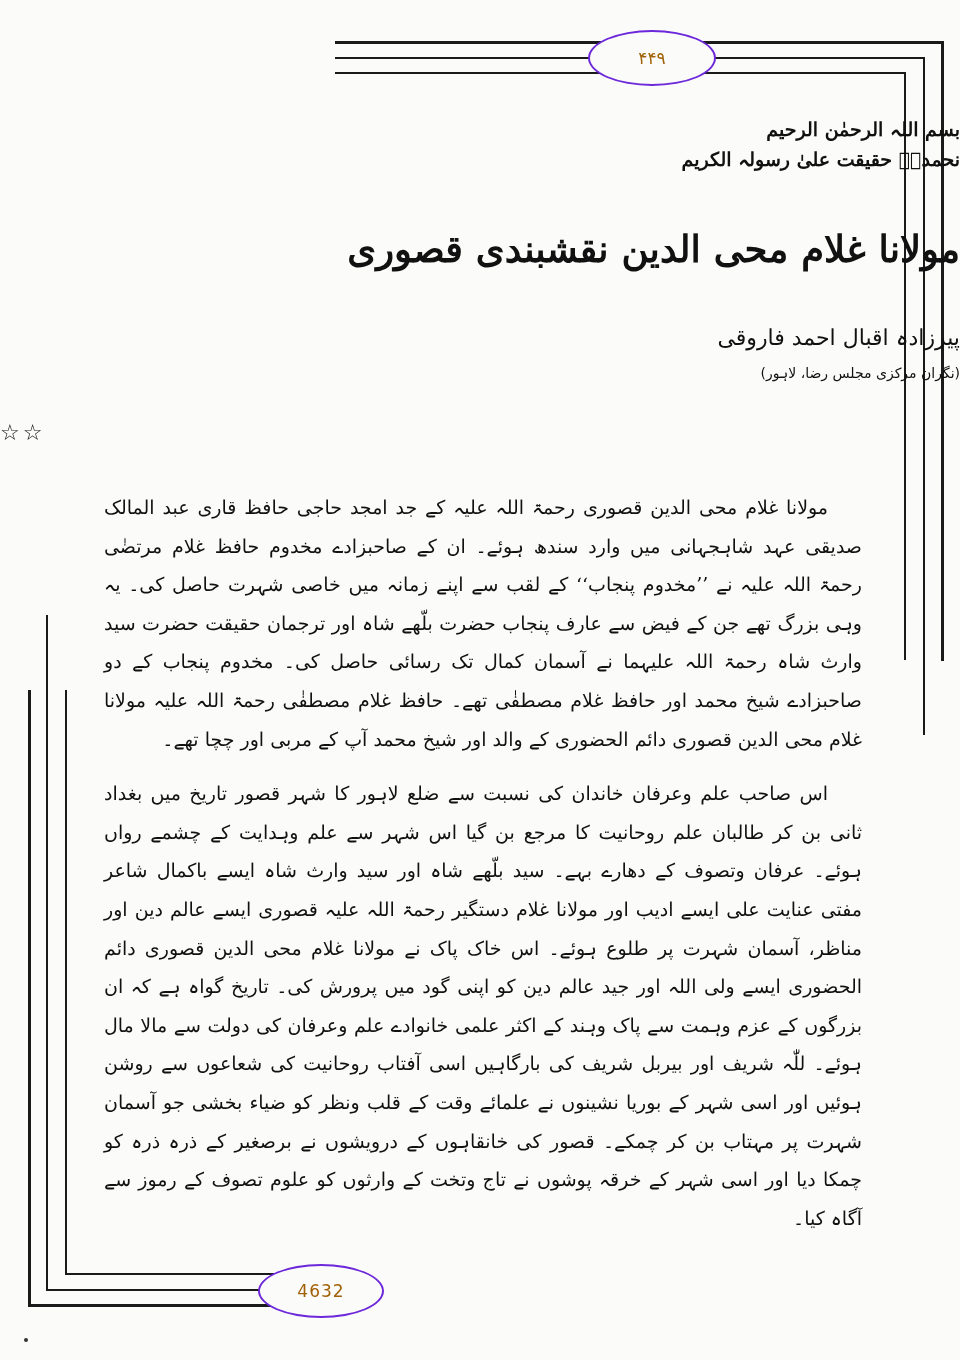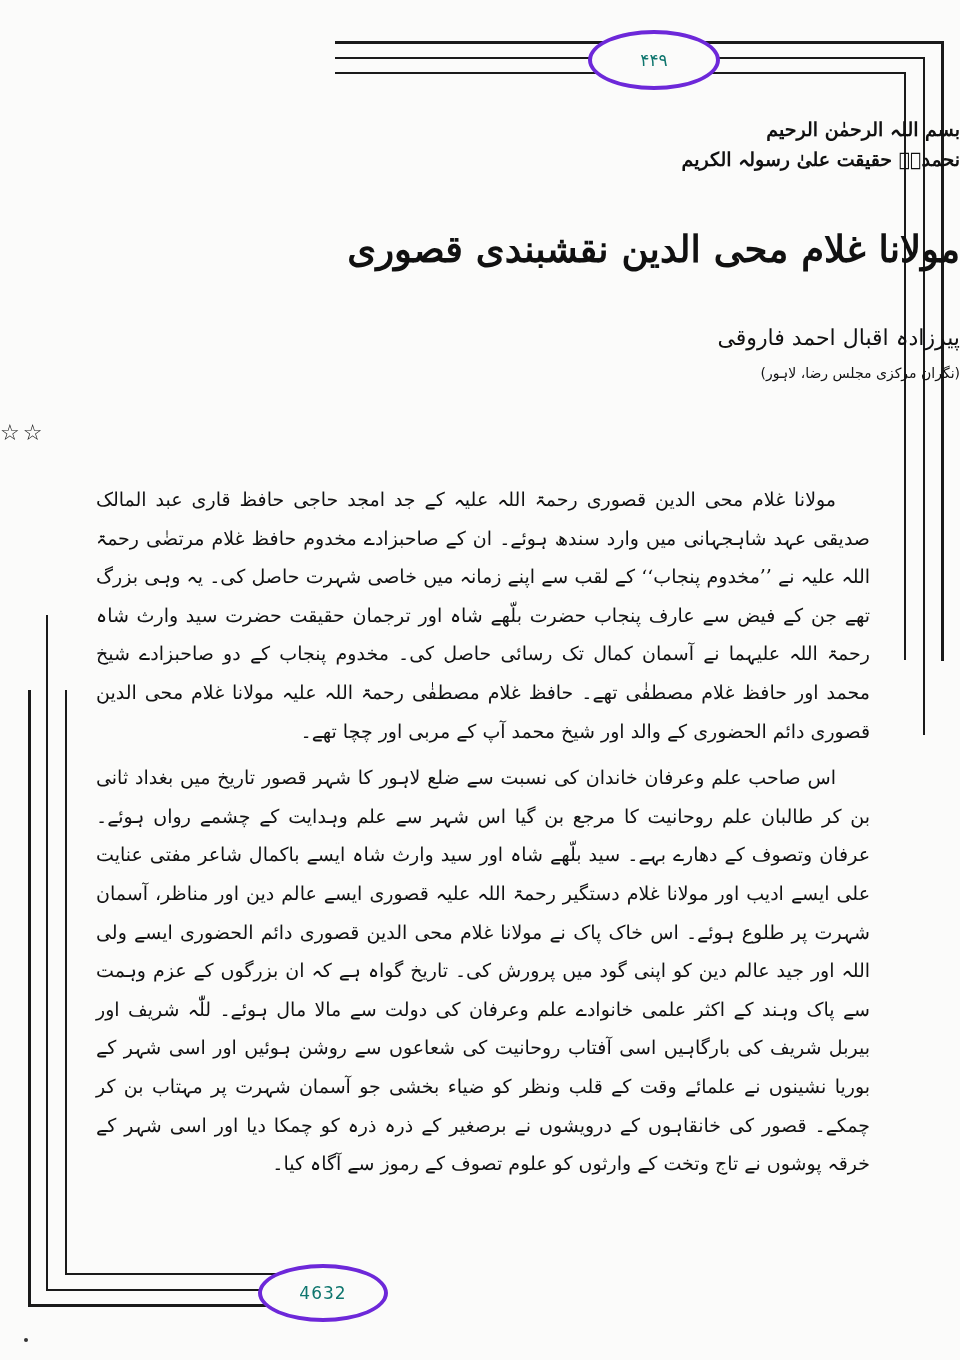--- a/index.html
+++ b/index.html
@@ -4,40 +4,40 @@
   <style>
     html, body { margin: 0; padding: 0; }
     body {
       width: 960px; height: 1360px; position: relative; overflow: hidden;
       background: #fbfbfa;
       font-family: "DejaVu Sans", sans-serif;
       color: #111;
     }
     .frame-line { position: absolute; background: #1a1a1a; }
     .oval {
-      position: absolute; border: 4px solid #6d28d9; border-radius: 50%;
+      position: absolute; border: 2px solid #6d28d9; border-radius: 50%;
       background: #fbfbfa; display: flex; align-items: center; justify-content: center;
-      font-family: "DejaVu Sans", sans-serif; font-size: 17px; color: #0f766e;
+      font-family: "DejaVu Sans", sans-serif; font-size: 17px; color: #a16207;
       letter-spacing: 1px;
     }
     .center-block {
       position: absolute; left: 0; width: 960px; direction: rtl;
     }
     .basmala { top: 118px; font-family: "DejaVu Serif", serif; font-size: 19px; font-weight: bold; }
     .hamd { top: 148px; font-family: "DejaVu Serif", serif; font-size: 19px; font-weight: bold; }
     .title { top: 219px; font-family: "DejaVu Serif", serif; font-size: 37px; font-weight: bold; line-height: 60px; }
     .author { top: 325px; font-family: "DejaVu Serif", serif; font-size: 22px; }
     .affil { top: 365px; font-family: "DejaVu Sans", sans-serif; font-size: 14px; }
     .stars { top: 420px; font-size: 22px; letter-spacing: 3px; direction: ltr; }
     .body-text {
       position: absolute; left: 88px; width: 790px; top: 472px;
       direction: rtl; text-align: justify; text-align-last: right;
       font-family: "DejaVu Serif", serif; font-size: 19px; line-height: 38.6px;
     }
-    .body-text p { margin: 8px; text-indent: 34px; }
+    .body-text p { margin: 16px; text-indent: 34px; }
     .dot { position: absolute; width: 4px; height: 4px; background: #333; border-radius: 50%; }
   </style>
 </head>
 <body>
 
 <div class="frame-line" style="left:335px; top:41px; width:608px; height:3px;"></div>
 <div class="frame-line" style="left:335px; top:57px; width:590px; height:2px;"></div>
 <div class="frame-line" style="left:335px; top:72px; width:571px; height:2px;"></div>
 <div class="frame-line" style="left:941px; top:41px; width:3px; height:620px;"></div>
 <div class="frame-line" style="left:923px; top:57px; width:2px; height:678px;"></div>

